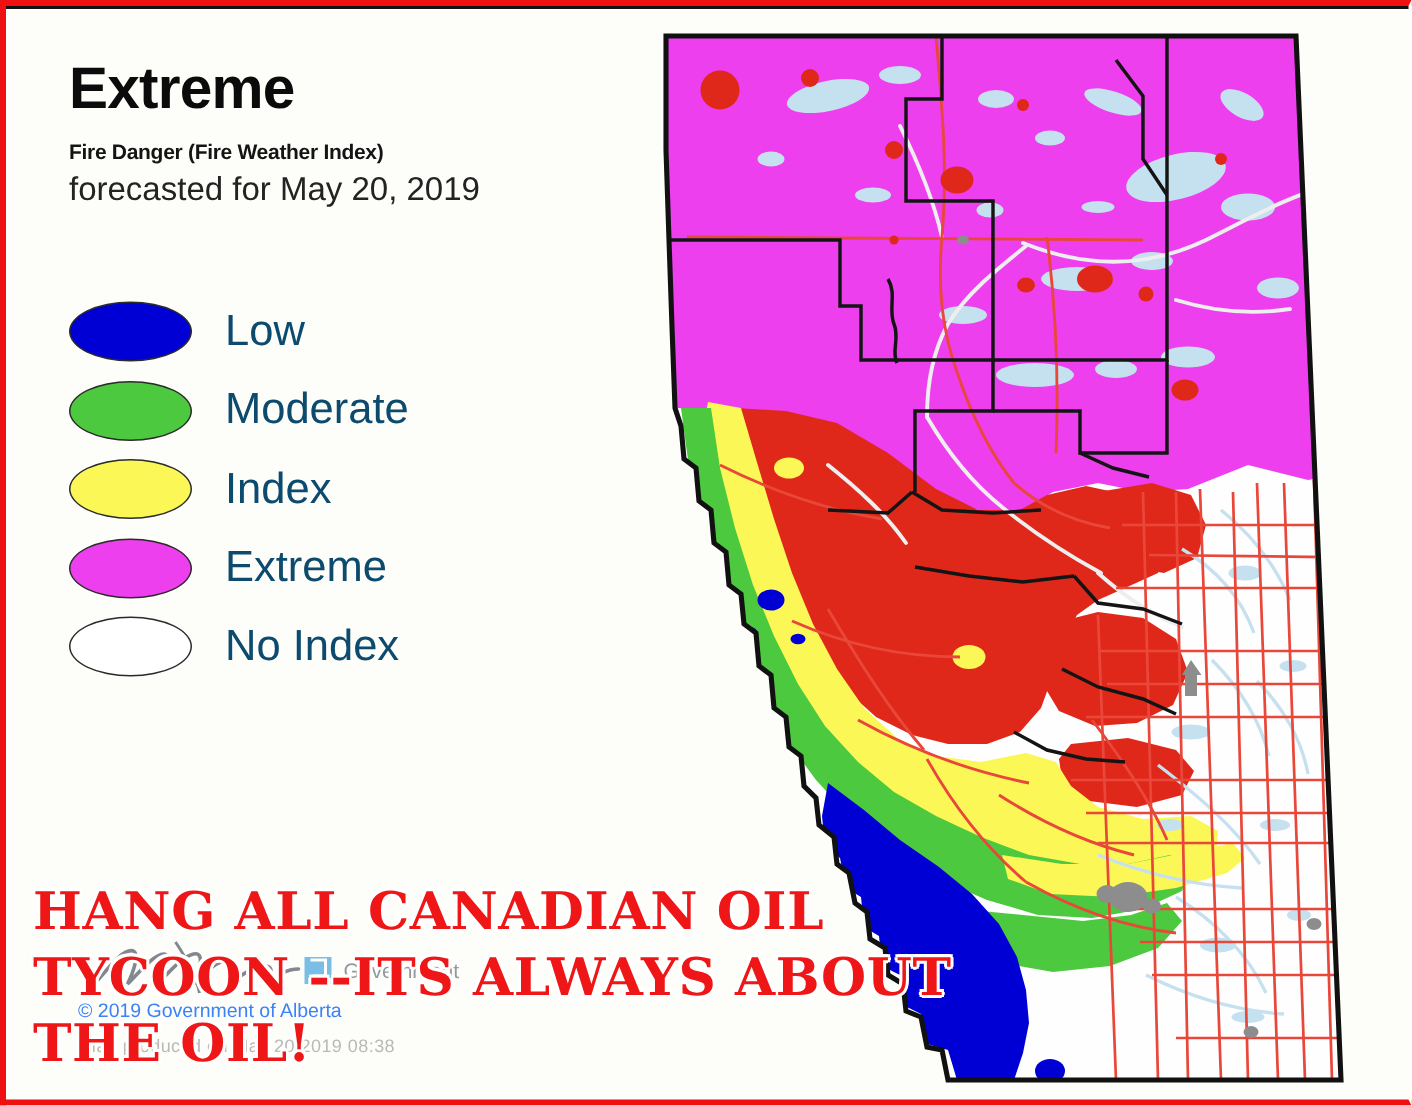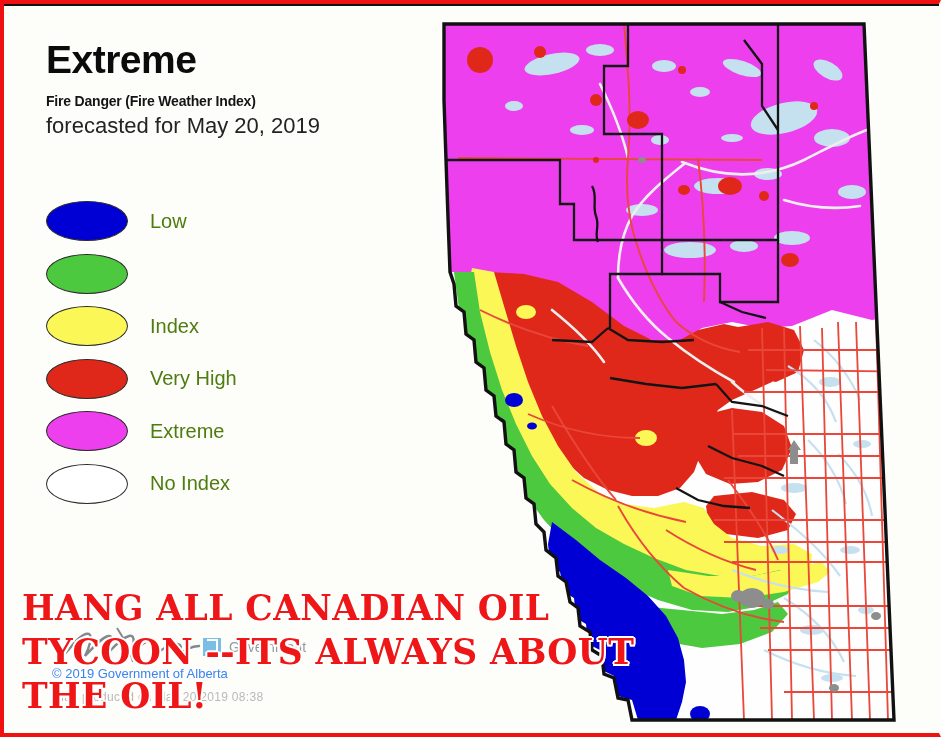--- a/index.html
+++ b/index.html
@@ -45,21 +45,21 @@
 
   
   #legend{position:absolute;left:42px;top:191px;}
   .legend-row{display:flex;align-items:center;height:52.5px;}
   .legend-swatch{
     width:82px;height:40px;border-radius:50%;
     border:1.4px solid #2b2b2b;box-sizing:border-box;
     flex:0 0 auto;
   }
   .legend-label{
-    margin-left:22px;font-size:20px;color:#4d7c0f;
+    margin-left:22px;font-size:29px;color:#0c4a6e;
     font-family:"Liberation Sans",sans-serif;white-space:nowrap;
   }
 
   
   #map-wrap{position:absolute;left:428px;top:6px;width:505px;height:718px;}
   #map-svg{display:block;width:505px;height:718px;}
   #gov-logo{position:absolute;left:55px;top:618px;width:250px;height:48px;opacity:.72;}
   #copyright-line{
     position:absolute;left:48px;top:662px;
     font-size:13px;color:#3b82f6;white-space:nowrap;
@@ -95,28 +95,25 @@
     <div id="map-date">forecasted for May 20, 2019</div>
   </div>
 
   <div id="legend">
     <div class="legend-row">
       <span class="legend-swatch" style="background:#0000d4"></span>
       <span class="legend-label">Low</span>
     </div>
     <div class="legend-row">
       <span class="legend-swatch" style="background:#4cc93e"></span>
+      <span class="legend-label">Moderate</span>
     </div>
     <div class="legend-row">
       <span class="legend-swatch" style="background:#fbf757"></span>
       <span class="legend-label">Index</span>
-    </div>
-    <div class="legend-row">
-      <span class="legend-swatch" style="background:#e0281a"></span>
-      <span class="legend-label">Very High</span>
     </div>
     <div class="legend-row">
       <span class="legend-swatch" style="background:#ed3fee"></span>
       <span class="legend-label">Extreme</span>
     </div>
     <div class="legend-row">
       <span class="legend-swatch" style="background:#ffffff"></span>
       <span class="legend-label">No Index</span>
     </div>
   </div>

